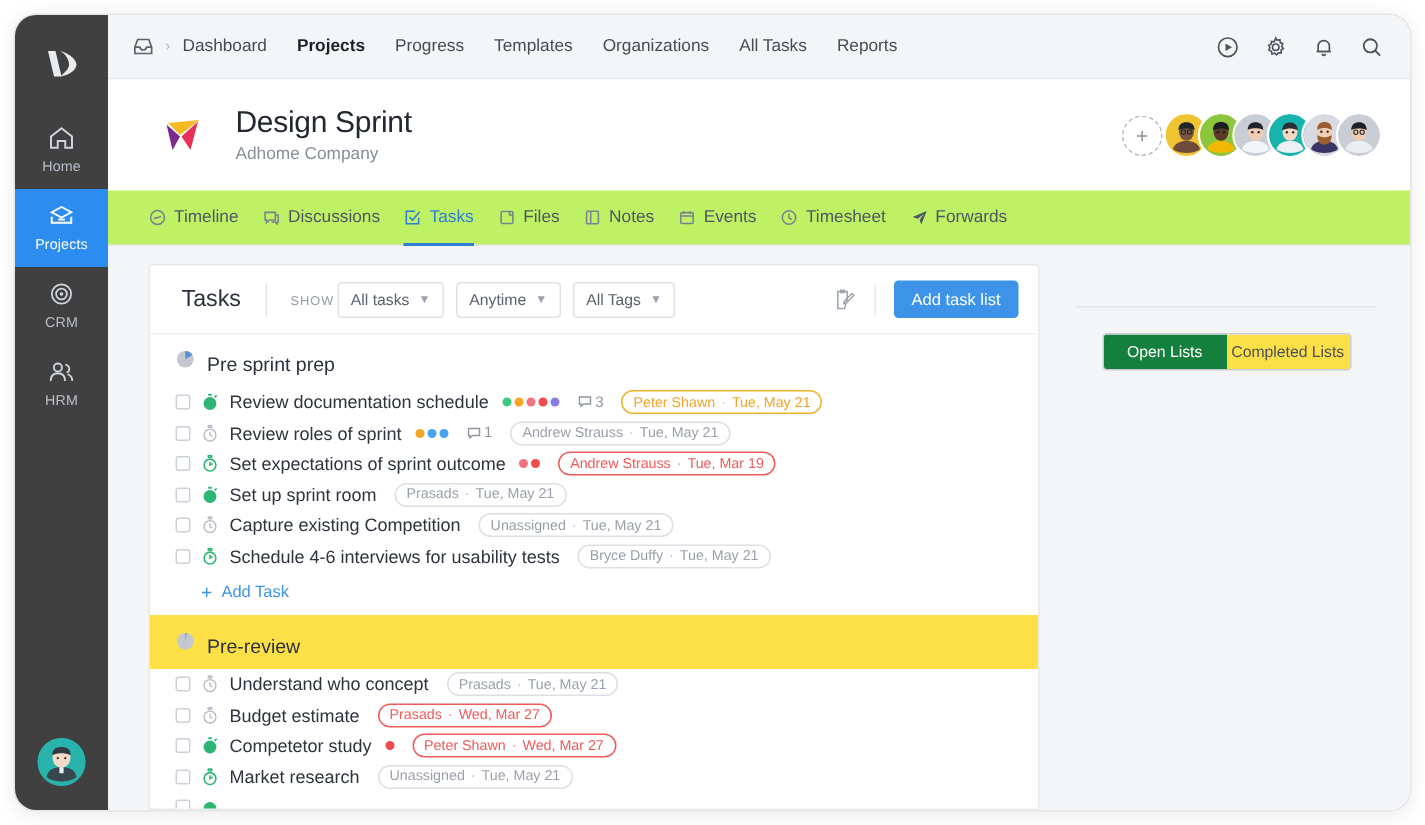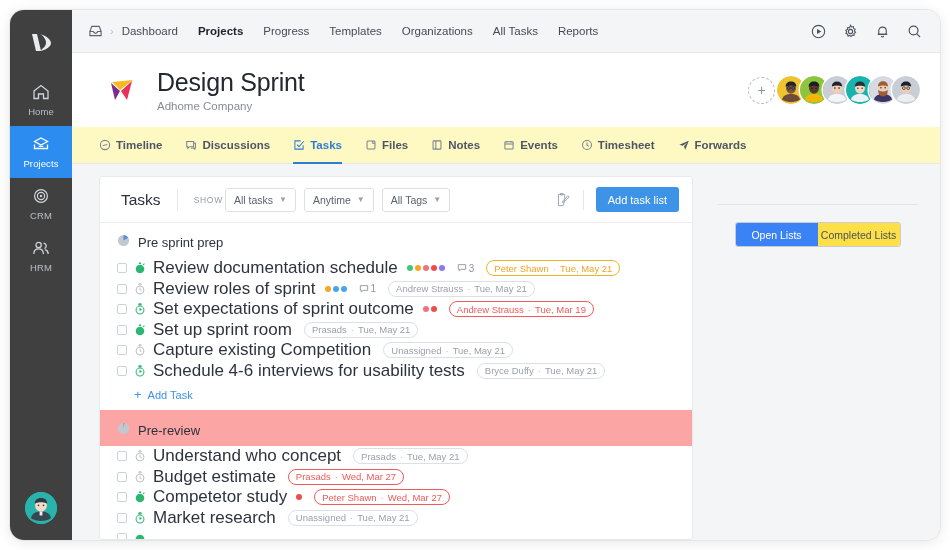--- a/index.html
+++ b/index.html
@@ -88,21 +88,21 @@
     padding: 0 20px 0 27px;
   }
   .proj-logo {
     width: 44px; height: 44px; border-radius: 50%;
     background: #ffffff; display: flex;
     align-items: center; justify-content: center;
     flex: 0 0 auto;
   }
   .proj-text { margin-left: 14px; }
   .proj-title {
-    font-size: 25px; color: #222730; font-weight: normal;
+    font-size: 20px; color: #222730; font-weight: normal;
     letter-spacing: -.2px;
   }
   .proj-sub { font-size: 11.5px; color: #868d99; margin-top: 3px; }
   .avatars {
     margin-left: auto; display: flex; align-items: center;
   }
   .av-add {
     width: 27px; height: 27px; border-radius: 50%;
     border: 1px dashed #b4bac4;
     display: flex; align-items: center; justify-content: center;
@@ -112,24 +112,24 @@
   .av {
     width: 28px; height: 28px; border-radius: 50%;
     margin-left: -5px; overflow: hidden; cursor: pointer;
     box-shadow: 0 0 0 1.5px #ffffff;
   }
 
   
   .tabs {
     position: absolute; left: 62px; top: 117px;
     width: 868px; height: 37px;
-    background: #fef9c3;
+    background: #bef264;
     border-bottom: 1px solid #e6e8eb;
     display: flex; align-items: center;
-    padding-left: 27px; gap: 23px; font-weight: bold;
+    padding-left: 27px; gap: 16px;
   }
   .tab {
     display: flex; align-items: center; gap: 5px;
     font-size: 11.5px; color: #4e5664; cursor: pointer;
     height: 37px; padding-top: 2px;
     border-bottom: 2px solid transparent;
   }
   .tab.active { color: #2d7dd6; border-bottom-color: #2d7dd6; }
   .tab .t-ico { display: flex; color: #7a828f; }
   .tab.active .t-ico { color: #2d7dd6; }
@@ -182,37 +182,37 @@
     height: 25px; padding: 0 12px;
     font-size: 11px; cursor: pointer;
     font-family: "Liberation Sans", sans-serif;
   }
 
   .task-scroll { height: 318px; overflow: hidden; }
 
   .section-head {
     display: flex; align-items: center; gap: 8px;
     padding: 11px 0 7px 17px;
-    background: #fca5a5;
+    background: #fde047;
   }
   .section-head.first { background: #ffffff; padding-top: 10px; }
   .section-name { font-size: 13px; color: #2b313c; }
 
   .task-row {
     display: flex; align-items: center;
     height: 20.5px; padding-left: 17px; gap: 7px;
   }
   .chk {
     width: 10px; height: 10px; border: 1px solid #ccd1d8;
     border-radius: 2px; flex: 0 0 auto; cursor: pointer;
     background: #fff;
   }
   .timer-ico { flex: 0 0 auto; display: flex; width: 12px; }
   .task-name {
-    font-size: 17px; color: #2e343e; white-space: nowrap;
+    font-size: 12px; color: #2e343e; white-space: nowrap;
   }
   .dots { display: flex; gap: 2px; align-items: center; margin-left: 2px; }
   .dot { width: 6px; height: 6px; border-radius: 50%; }
   .cmt {
     display: flex; align-items: center; gap: 2px;
     margin-left: 5px; color: #8e95a0; font-size: 10px;
   }
   .chip {
     border: 1px solid #dcdfe4; border-radius: 9px;
     height: 16px; padding: 0 7px;
@@ -245,21 +245,21 @@
   .seg {
     display: flex; border: 1px solid #c9ccd2; border-radius: 3px;
     overflow: hidden; width: 166px; margin: 0 auto 18px auto;
   }
   .seg-btn {
     flex: 1; height: 23px; display: flex;
     align-items: center; justify-content: center;
     font-size: 10.5px; cursor: pointer; background: #fde047;
     color: #4b515c; white-space: nowrap;
   }
-  .seg-btn.active { background: #3b82f6; color: #ffffff; }
+  .seg-btn.active { background: #15803d; color: #ffffff; }
   .lists { padding-left: 2px; }
   .list-item {
     font-size: 11.5px; color: #2e343e;
     margin-bottom: 14px; cursor: pointer;
   }
 </style>
 </head>
 <body>
 
 <div class="page-frame">

